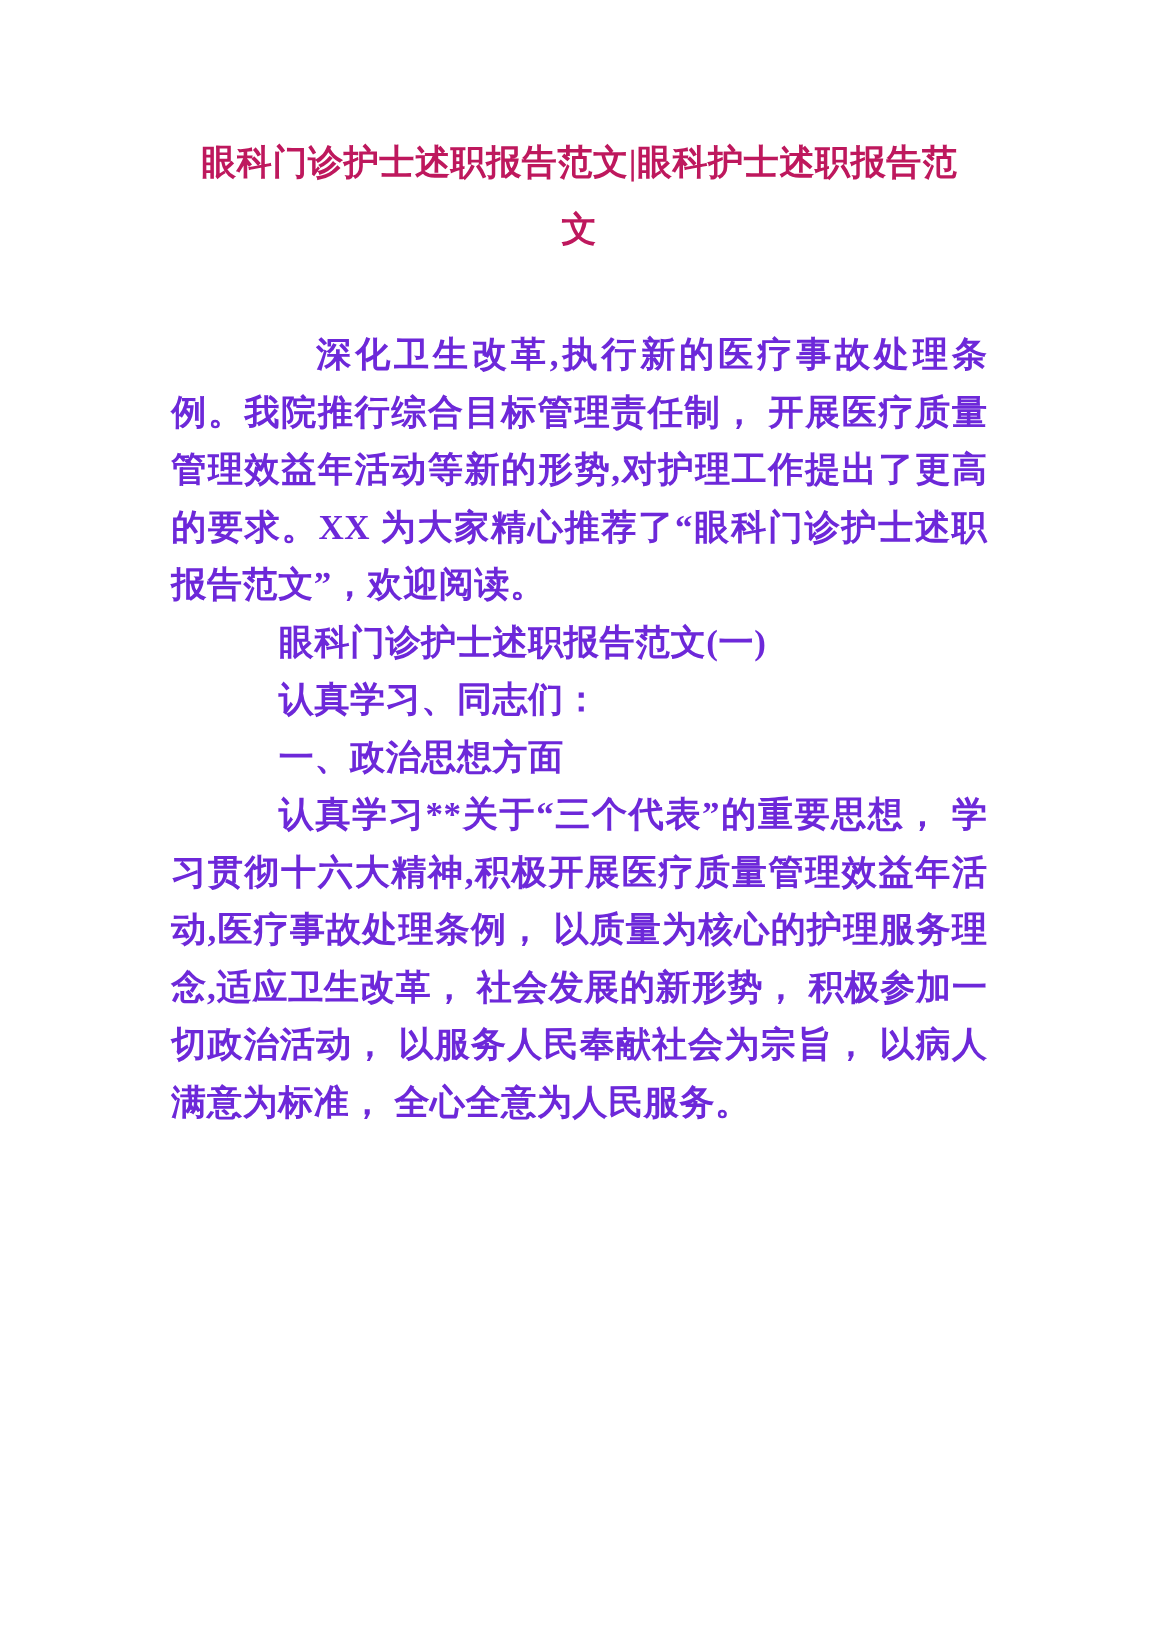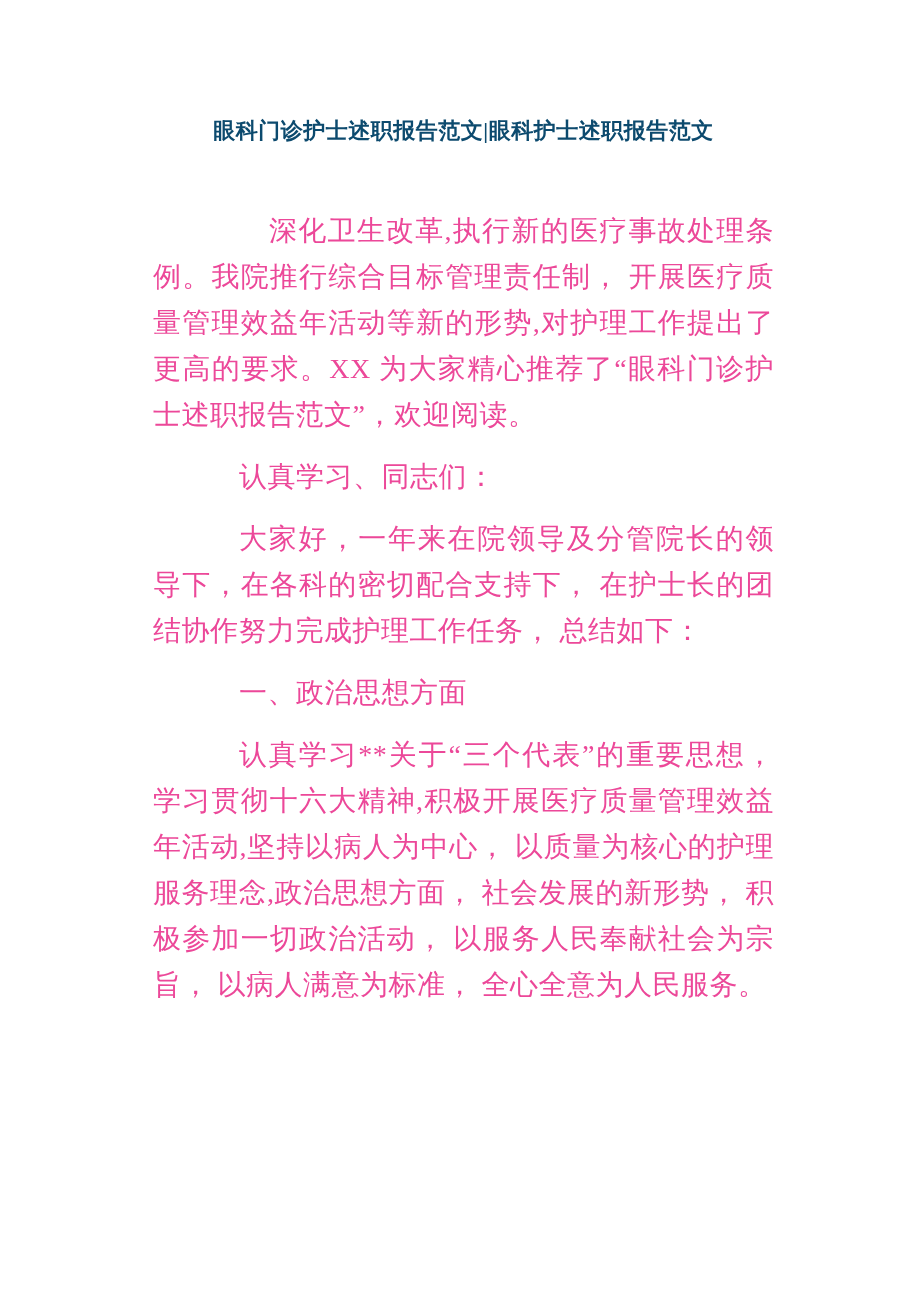--- a/index.html
+++ b/index.html
@@ -13,46 +13,47 @@
     height: 1302px;
     margin: 0 auto;
     background: #ffffff;
     color: #000000;
     font-family: "Liberation Serif", "DejaVu Serif", serif;
     overflow: hidden;
     box-sizing: border-box;
     padding: 104px 130px 0 137px;
   }
   .doc-title {
-    font-size: 22px;
+    font-size: 28px;
     font-weight: bold;
     line-height: 54px;
     text-align: center;
     max-width: 620px;
     margin: 0 auto 50px auto;
     letter-spacing: 0.5px;
-    color: #0c4a6e;
+    color: #be185d;
   }
   .para {
     font-size: 28px;
     line-height: 46px;
-    margin: 16px;
+    margin: 0;
     text-align: justify;
     letter-spacing: 0.5px;
-    color: #ec4899;
+    color: #6d28d9;
     word-break: break-all;
+    font-weight: bold;
   }
   .indent-large  { text-indent: 116px; }
   .indent-normal { text-indent: 86px; }
 </style>
 </head>
 <body>
 
 <div class="page">
   <h1 class="doc-title">眼科门诊护士述职报告范文|眼科护士述职报告范文</h1>
   <div>
       <p class="para indent-large">深化卫生改革,执行新的医疗事故处理条例。我院推行综合目标管理责任制， 开展医疗质量管理效益年活动等新的形势,对护理工作提出了更高的要求。XX 为大家精心推荐了“眼科门诊护士述职报告范文”，欢迎阅读。</p>
+      <p class="para indent-normal">眼科门诊护士述职报告范文(一)</p>
       <p class="para indent-normal">认真学习、同志们：</p>
-      <p class="para indent-normal">大家好，一年来在院领导及分管院长的领导下，在各科的密切配合支持下， 在护士长的团结协作努力完成护理工作任务， 总结如下：</p>
       <p class="para indent-normal">一、政治思想方面</p>
-      <p class="para indent-normal">认真学习**关于“三个代表”的重要思想， 学习贯彻十六大精神,积极开展医疗质量管理效益年活动,坚持以病人为中心， 以质量为核心的护理服务理念,政治思想方面， 社会发展的新形势， 积极参加一切政治活动， 以服务人民奉献社会为宗旨， 以病人满意为标准， 全心全意为人民服务。</p>
+      <p class="para indent-normal">认真学习**关于“三个代表”的重要思想， 学习贯彻十六大精神,积极开展医疗质量管理效益年活动,医疗事故处理条例， 以质量为核心的护理服务理念,适应卫生改革， 社会发展的新形势， 积极参加一切政治活动， 以服务人民奉献社会为宗旨， 以病人满意为标准， 全心全意为人民服务。</p>
     </div>
 </div>
 
 </body></html>

